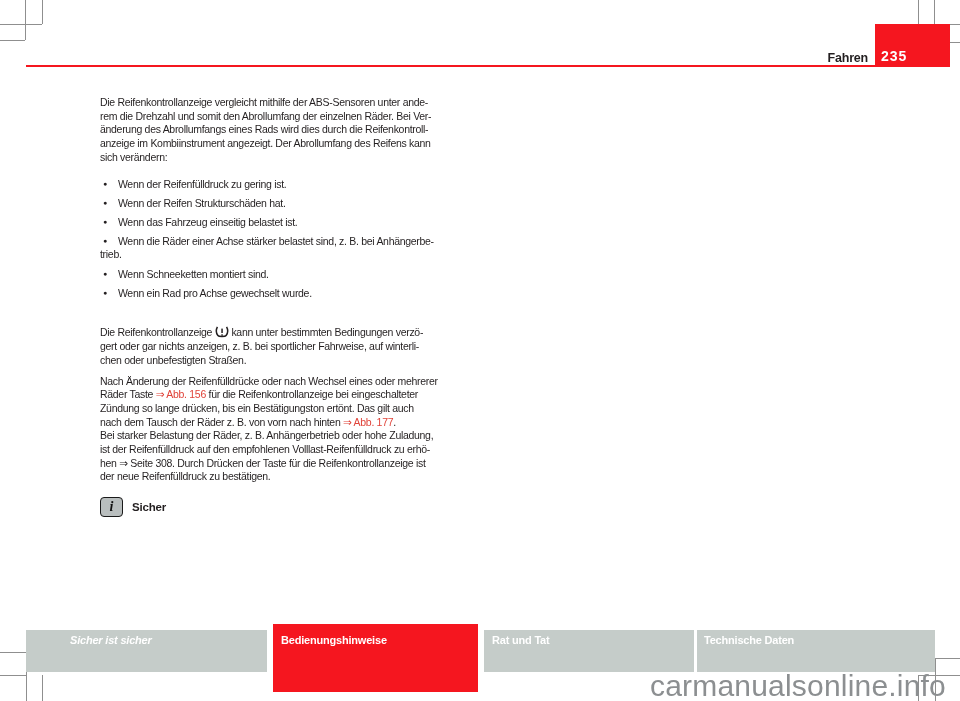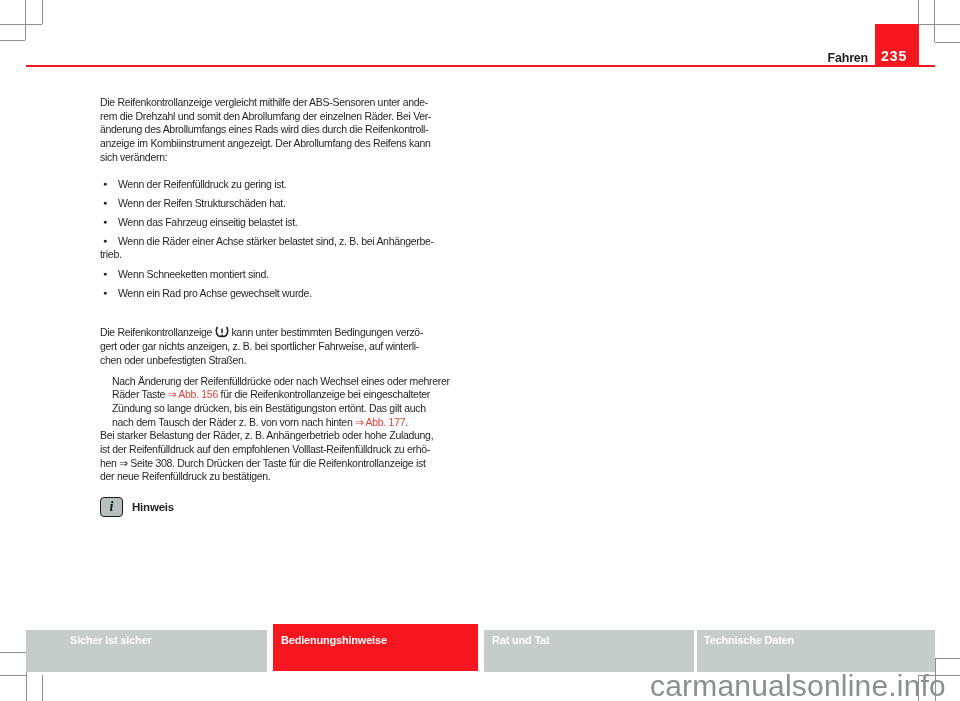--- a/index.html
+++ b/index.html
@@ -8,57 +8,57 @@
     font-family:"Liberation Sans","DejaVu Sans",sans-serif;color:#231f20;
   }
   
   .mark{position:absolute;background:#8f8f8f;}
   
   .header-title{
     position:absolute;top:51px;right:92px;font-size:12.5px;font-weight:bold;
     letter-spacing:-0.2px;
   }
   .header-rule{position:absolute;top:65px;left:26px;width:909px;height:2px;background:#f5161f;}
-  .page-num-box{position:absolute;top:24px;left:875px;width:44px;height:43px;background:#f5161f;}
+  .page-num-box{position:absolute;top:24px;left:875px;width:44px;height:43px;background:#f5161f;padding-left:31px;}
   .page-num{position:absolute;left:6px;bottom:3px;color:#fff;font-size:14px;font-weight:bold;letter-spacing:1px;}
   
   .col{position:absolute;left:100px;top:96px;width:372px;}
   .body{
     margin:0;font-size:10.5px;line-height:13.7px;letter-spacing:-0.3px;
     white-space:pre;color:#231f20;
   }
   .link{color:#e04339;cursor:pointer;}
   .bullets{margin-top:12px;}
   .bullet{margin-bottom:5px;font-size:10.5px;line-height:13.7px;letter-spacing:-0.3px;}
   .dot{display:inline-block;font-size:7px;vertical-align:1.5px;margin-right:11px;margin-left:3px;}
   .bullet .bt{white-space:pre;}
   .p-delay{margin-top:26px;}
   .subhead{margin:15px 0 0 0;font-size:10.8px;font-weight:bold;letter-spacing:-0.3px;}
-  .p-cal{margin-top:7px;margin-left:12px;}
+  .p-cal{margin-top:7px;}
   .p-load{margin-top:0;}
   .tpms{display:inline-block;vertical-align:-2px;}
   
   .note-head{margin-top:13px;display:flex;align-items:center;}
   .note-icon{
     display:inline-flex;align-items:center;justify-content:center;
     width:21px;height:18px;background:#b9bebe;border:1.6px solid #1a1a1a;border-radius:4px;
   }
   .note-i{font-family:"Liberation Serif","DejaVu Serif",serif;font-style:italic;font-weight:bold;
     font-size:14px;line-height:14px;color:#111;}
   .note-title{margin-left:9px;font-size:11.5px;font-weight:bold;letter-spacing:-0.2px;}
   .note-body{position:relative;margin-top:5px;}
   .end-marker{position:absolute;left:356px;bottom:2px;width:7px;height:7px;background:#f5161f;}
   
   .tab{position:absolute;color:#fff;font-size:11px;font-weight:bold;letter-spacing:-0.2px;cursor:pointer;}
   .tab-gray{top:630px;height:42px;background:#c5ccc9;}
   .tab-gray .tab-label{display:block;padding-top:4px;}
-  .tab-active{top:624px;height:47px;background:#f5161f;}
+  .tab-active{top:624px;height:68px;background:#f5161f;}
   .tab-active .tab-label{display:block;padding-top:10px;padding-left:8px;}
   .tab1{left:26px;width:241px;}
-  .tab1 .tab-label{padding-left:44px;}
+  .tab1 .tab-label{padding-left:44px;font-style:italic;}
   .tab2{left:273px;width:205px;}
   .tab3{left:484px;width:210px;}
   .tab3 .tab-label{padding-left:8px;}
   .tab4{left:697px;width:238px;}
   .tab4 .tab-label{padding-left:7px;}
   
   .watermark{
     position:absolute;top:669px;right:14px;font-size:30px;color:#8c8f91;
     letter-spacing:0.2px;z-index:5;font-weight:400;
   }
@@ -132,21 +132,21 @@
 
     <p class="body p-load">Bei starker Belastung der Räder, z. B. Anhängerbetrieb oder hohe Zuladung,
 ist der Reifenfülldruck auf den empfohlenen Volllast-Reifenfülldruck zu erhö-
 hen ⇒ Seite 308. Durch Drücken der Taste für die Reifenkontrollanzeige ist
 der neue Reifenfülldruck zu bestätigen.</p>
 
     <div class="note-head">
       <span class="note-icon">
           <span class="note-i">i</span>
         </span>
-      <span class="note-title">Hinweis</span>
+      <span class="note-title">Sicher</span>
     </div>
   </div>
 
   <div>
     <div class="tab tab-gray tab1">
         <span class="tab-label">Sicher ist sicher</span>
       </div>
     <div class="tab tab-active tab2">
         <span class="tab-label">Bedienungshinweise</span>
       </div>

